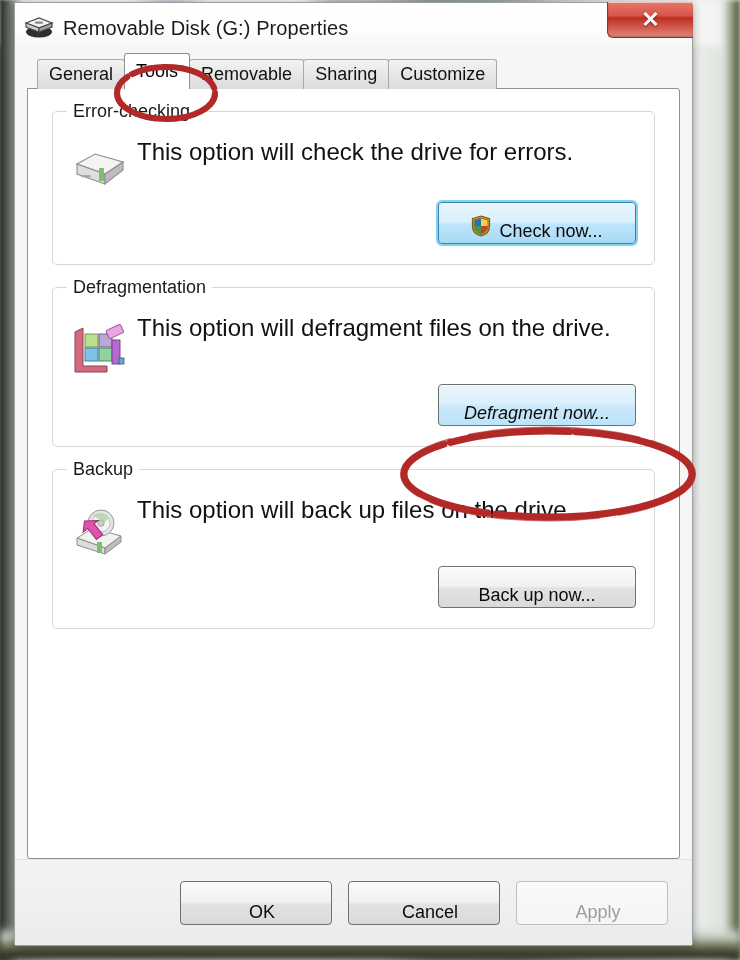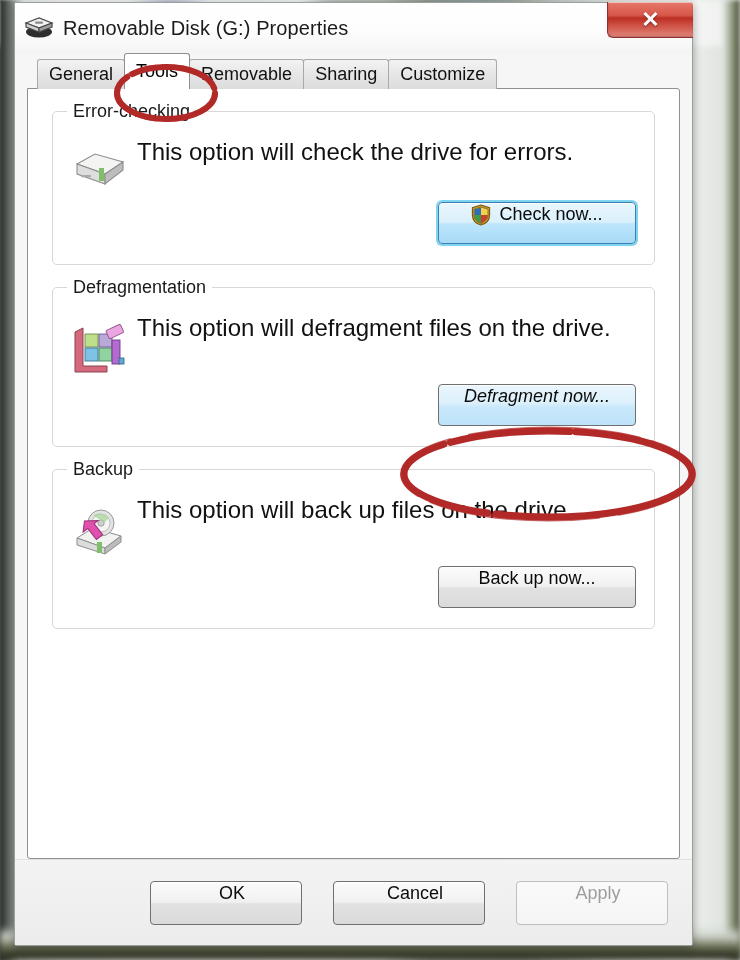--- a/index.html
+++ b/index.html
@@ -173,25 +173,24 @@
   .btn-row { display: flex; justify-content: flex-end; margin-top: 6px; }
 
   
   .btn {
     min-width: 198px; height: 42px;
     font-size: 18px; color: #0b0b0b;
     border: 1px solid #707070;
     border-radius: 4px;
     background: linear-gradient(180deg,#fbfbfb 0%, #f1f1f1 48%, #e2e2e2 52%, #dadada 100%);
     box-shadow: inset 0 1px 0 #fff;
-    display: inline-flex; align-items: flex-start; justify-content: center;
+    display: inline-flex; align-items: flex-end; justify-content: center;
     gap: 8px;
     cursor: pointer;
     font-family: "Liberation Sans", sans-serif;
-    margin-left: 15px;
   }
   .btn.focused {
     border: 1px solid #3c7fb1;
     background: linear-gradient(180deg,#eaf6fd 0%, #d9f0fc 48%, #bee6fd 52%, #a7d9f5 100%);
     box-shadow: 0 0 0 2px #7fd4ef, inset 0 1px 0 rgba(255,255,255,.8);
   }
   .btn.hover {
     border: 1px solid #6f6f6f;
     background: linear-gradient(180deg,#eaf6fd 0%, #dcf0fb 45%, #c9e8fa 55%, #bde3fa 100%);
     box-shadow: inset 0 1px 0 rgba(255,255,255,.9);

